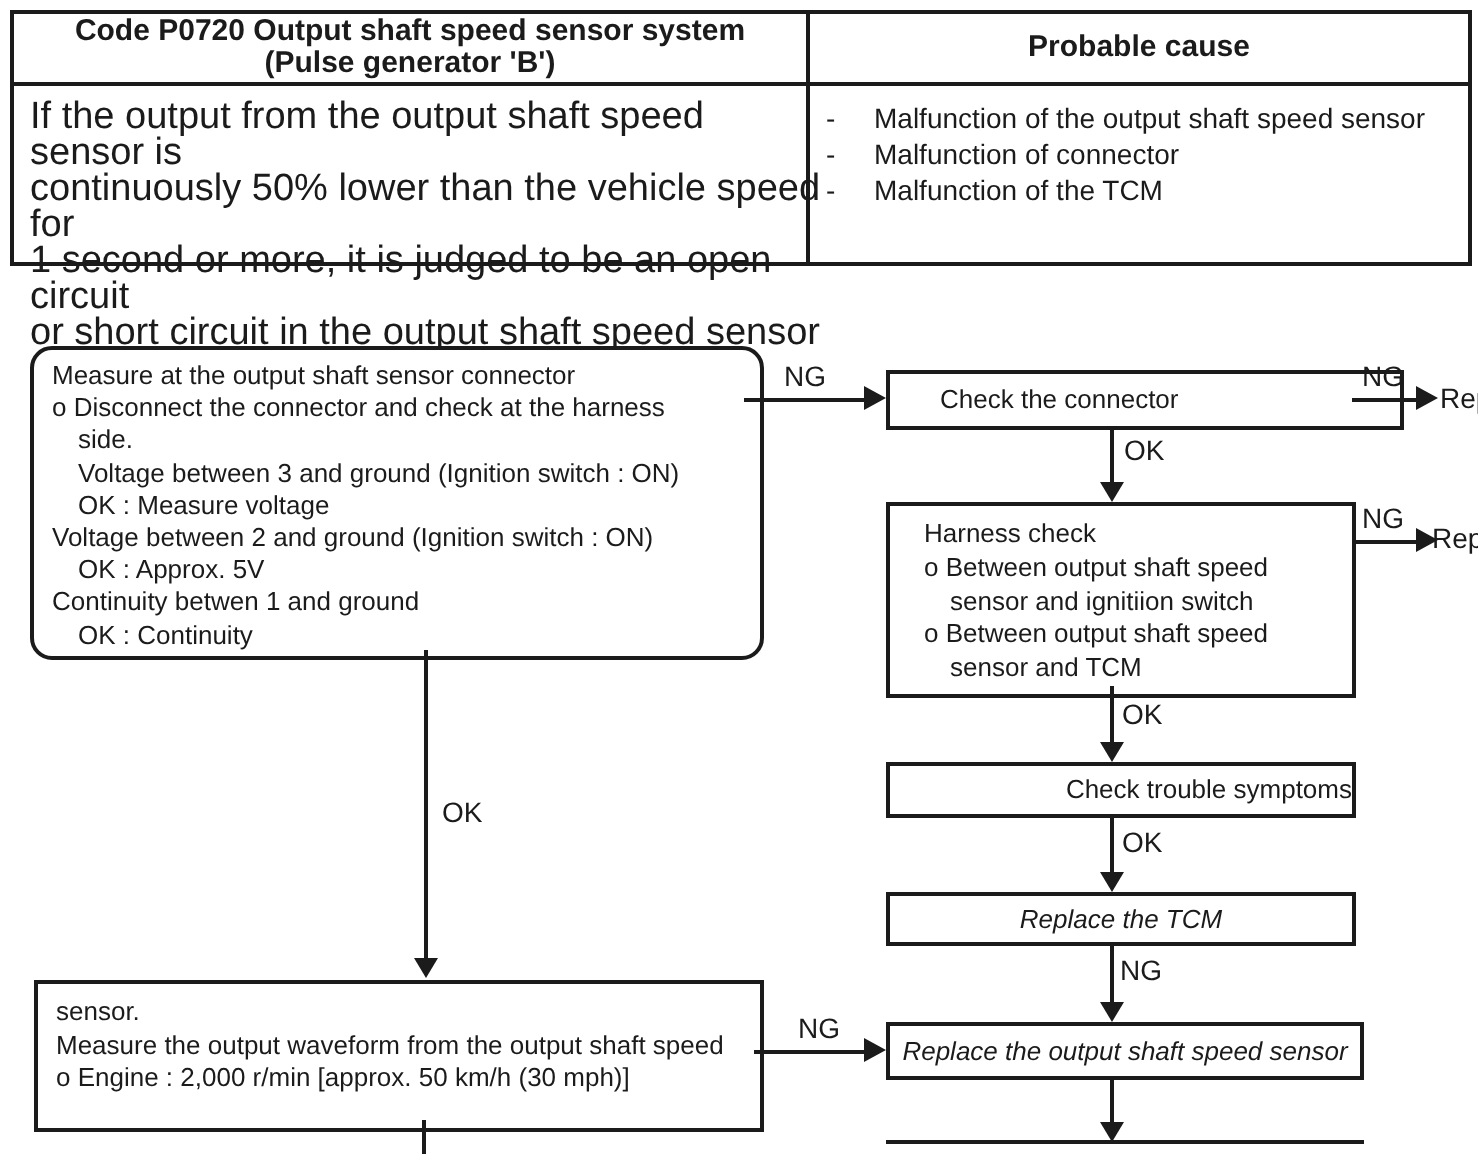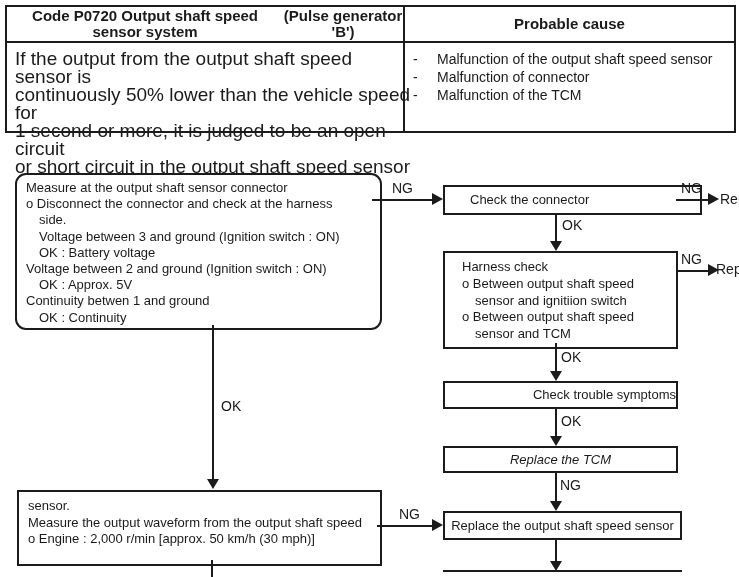--- a/index.html
+++ b/index.html
@@ -16,21 +16,21 @@
           border-top:6px solid transparent; border-bottom:6px solid transparent;
           border-left:11px solid #1b1b1b; }
   .ah-d { position:absolute; width:0; height:0;
           border-left:6px solid transparent; border-right:6px solid transparent;
           border-top:10px solid #1b1b1b; }
   
   .tbl { position:absolute; left:5px; top:5px; width:727px; height:124px;
          border:2px solid #1b1b1b; }
   .tbl-col-divider { position:absolute; left:396px; top:0; bottom:0; width:2px; background:#1b1b1b; }
   .tbl-row-divider { position:absolute; left:0; right:0; top:34px; height:2px; background:#1b1b1b; }
-  .th { position:absolute; top:0; height:34px; display:flex; flex-direction:row;
+  .th { position:absolute; top:0; height:34px; display:flex; flex-direction:column;
         align-items:center; justify-content:center; font-weight:bold; font-size:15px;
         line-height:16px; text-align:center; }
   .th-left { left:0; width:396px; }
   .th-right { left:398px; right:0; }
   .td-left { position:absolute; left:0; top:36px; width:396px; padding:7px 6px 0 8px;
              font-size:19px; line-height:18px; }
   .td-right { position:absolute; left:398px; right:0; top:36px; padding:7px 0 0 0;
               font-size:14px; line-height:18px; }
   .cause-row { display:flex; }
   .cause-dash { width:24px; padding-left:8px; flex:0 0 auto; }
@@ -41,21 +41,21 @@
   .box-measure-connector { left:15px; top:173px; width:354px; height:148px; padding:5px 0 0 9px;border-radius:11px; }
   .box-check-connector   { left:443px; top:185px; width:230px; height:26px;
                            line-height:26px; padding-left:25px; }
   .box-harness           { left:443px; top:251px; width:214px; height:88px;
                            padding:6px 0 0 17px; line-height:16.8px; }
   .box-symptoms          { left:443px; top:381px; width:205px; height:24px;
                            line-height:24px; padding-left:26px;text-align:right; }
   .box-replace-tcm       { left:443px; top:446px; width:231px; height:23px;
                            line-height:23px; text-align:center;font-style:italic; }
   .box-replace-sensor    { left:443px; top:511px; width:235px; height:25px;
-                           line-height:25px; text-align:center; font-size:13px; }
+                           line-height:25px; text-align:center; font-size:13px;font-style:italic; }
   .box-measure-waveform  { left:17px; top:490px; width:352px; height:66px; padding:6px 0 0 9px;
                            line-height:16.5px; }
   
   .elabel { position:absolute; font-size:14px; white-space:nowrap; }
 </style>
 </head>
 <body>
 
 <div class="tbl">
   <div class="tbl-col-divider"></div>
@@ -91,21 +91,21 @@
       <span>Malfunction of the TCM</span>
     </div>
   </div>
 </div>
 
 <div class="fbox box-measure-connector">
   <div>Measure at the output shaft sensor connector</div>
   <div>o Disconnect the connector and check at the harness</div>
   <div class="ind1">side.</div>
   <div class="ind1">Voltage between 3 and ground (Ignition switch : ON)</div>
-  <div class="ind1">OK : Battery voltage</div>
+  <div class="ind1">OK : Measure voltage</div>
   <div>Voltage between 2 and ground (Ignition switch : ON)</div>
   <div class="ind1">OK : Approx. 5V</div>
   <div>Continuity betwen 1 and ground</div>
   <div class="ind1">OK : Continuity</div>
 </div>
 
 <div class="ink-h" style="left:372px; top:199px; width:62px;"></div>
 <div class="ah-r" style="left:432px; top:193px;"></div>
 <span class="elabel" style="left:392px; top:180px;">NG</span>
 

